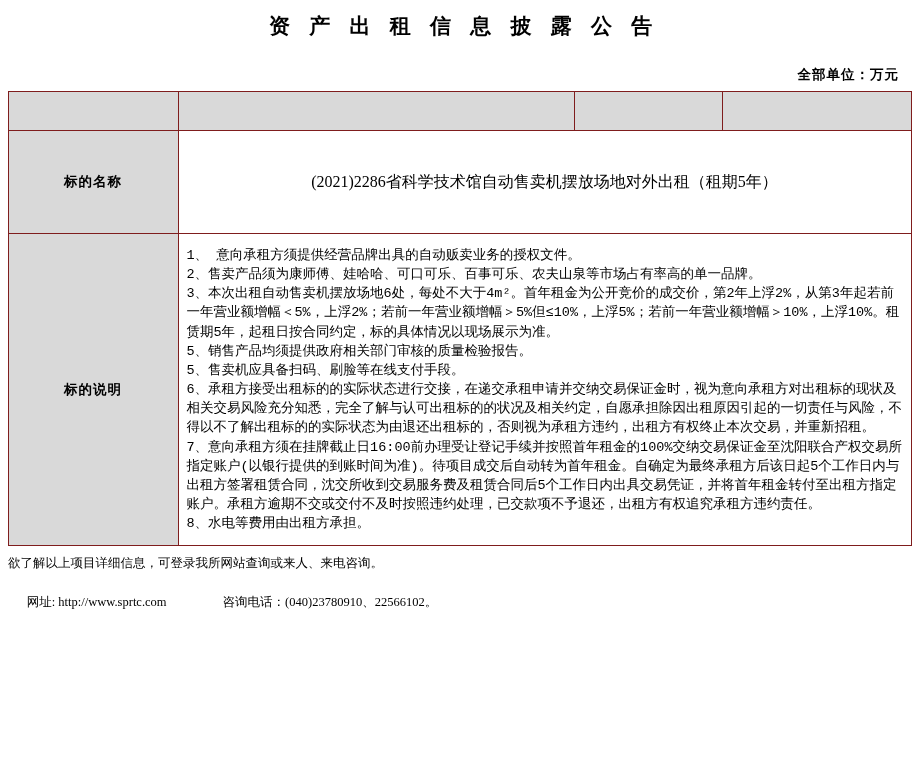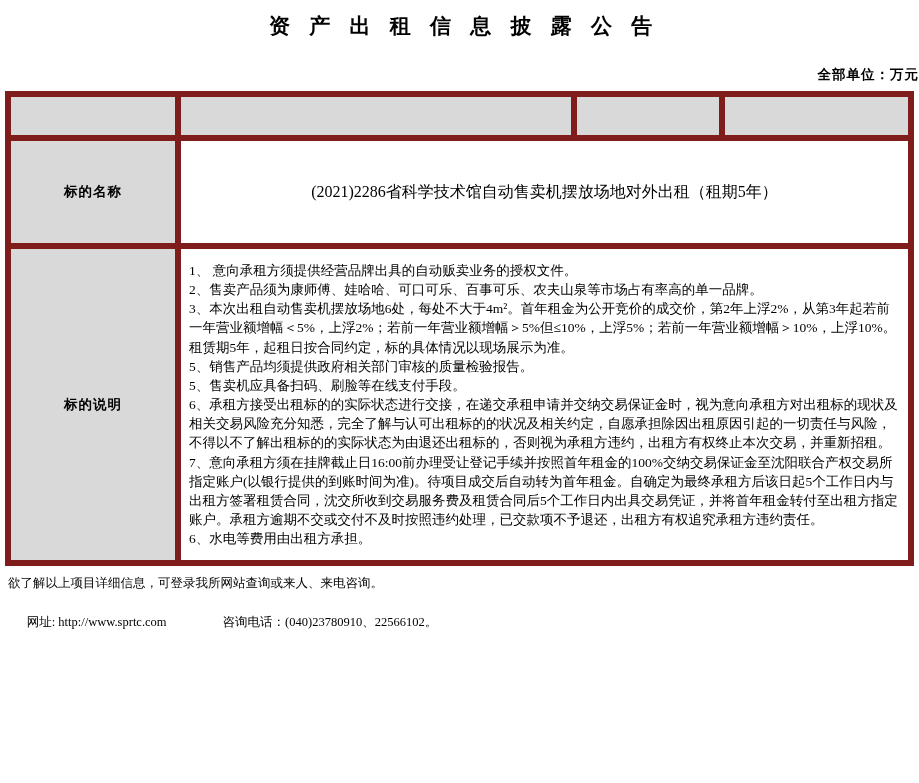--- a/index.html
+++ b/index.html
@@ -29,33 +29,33 @@
     letter-spacing: 7px;
     margin-top: 12px;
     margin-bottom: 6px;
     font-family: "Liberation Serif", "DejaVu Serif", serif;
     padding-left: 9px;
   }
   .unit-line {
     text-align: right;
     font-size: 13.5px;
     font-weight: bold;
-    padding-right: 0;
+    padding-right: 20px;
     margin-top: 26px;
     margin-bottom: 7px;
     letter-spacing: 1px;
   }
   table.main {
     border-collapse: collapse;
     width: 903px;
     margin: 0 auto;
     table-layout: fixed;
   }
   table.main td {
-    border: 6px solid #7f1d1d;
+    border: 1px solid #7f1d1d;
     vertical-align: middle;
     padding: 12px 8px;
     font-size: 13.5px;
   }
   .hdr-row td {
     height: 14px;
     padding: 0;
     background: #d9d9d9;
   }
   .label-cell {
@@ -76,20 +76,21 @@
   }
   .desc-cell {
     text-align: left;
     line-height: 1.42;
     font-size: 13.2px;
     padding: 8px 10px 8px 10px;
   }
   .desc-cell p {
     margin: 0;
     text-indent: 0;
+    font-family: Liberation Mono, monospace;
   }
   .row-name td { height: 78px; }
   .row-price td { height: 82px; }
   .row-time td { height: 80px; }
   .footer {
     margin: 0 auto;
     width: 903px;
     font-size: 12.5px;
     line-height: 1.55;
     padding-top: 8px;
@@ -131,21 +132,21 @@
       <tr>
         <td class="label-cell">标的说明</td>
         <td class="desc-cell" colspan="3">
           <p>1、  意向承租方须提供经营品牌出具的自动贩卖业务的授权文件。</p>
           <p>2、售卖产品须为康师傅、娃哈哈、可口可乐、百事可乐、农夫山泉等市场占有率高的单一品牌。</p>
           <p>3、本次出租自动售卖机摆放场地6处，每处不大于4m²。首年租金为公开竞价的成交价，第2年上浮2%，从第3年起若前一年营业额增幅＜5%，上浮2%；若前一年营业额增幅＞5%但≤10%，上浮5%；若前一年营业额增幅＞10%，上浮10%。租赁期5年，起租日按合同约定，标的具体情况以现场展示为准。</p>
           <p>5、销售产品均须提供政府相关部门审核的质量检验报告。</p>
           <p>5、售卖机应具备扫码、刷脸等在线支付手段。</p>
           <p>6、承租方接受出租标的的实际状态进行交接，在递交承租申请并交纳交易保证金时，视为意向承租方对出租标的现状及相关交易风险充分知悉，完全了解与认可出租标的的状况及相关约定，自愿承担除因出租原因引起的一切责任与风险，不得以不了解出租标的的实际状态为由退还出租标的，否则视为承租方违约，出租方有权终止本次交易，并重新招租。</p>
           <p>7、意向承租方须在挂牌截止日16:00前办理受让登记手续并按照首年租金的100%交纳交易保证金至沈阳联合产权交易所指定账户(以银行提供的到账时间为准)。待项目成交后自动转为首年租金。自确定为最终承租方后该日起5个工作日内与出租方签署租赁合同，沈交所收到交易服务费及租赁合同后5个工作日内出具交易凭证，并将首年租金转付至出租方指定账户。承租方逾期不交或交付不及时按照违约处理，已交款项不予退还，出租方有权追究承租方违约责任。</p>
-          <p>6、水电等费用由出租方承担。</p>
+          <p>8、水电等费用由出租方承担。</p>
         </td>
       </tr>
 
     </tbody>
   </table>
 
   <div class="footer">
     <div class="ln">欲了解以上项目详细信息，可登录我所网站查询或来人、来电咨询。</div>
     <div class="ln">
       <span>网址: http://www.sprtc.com</span><span class="footer-gap"></span><span>咨询电话：(040)23780910、22566102。</span>

